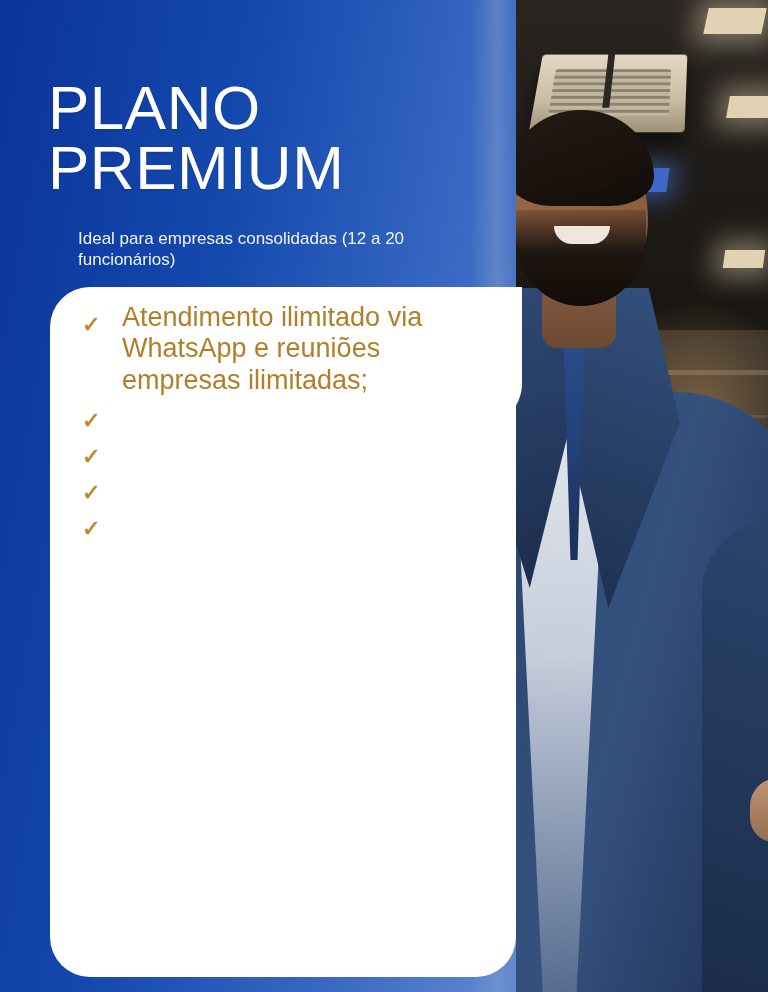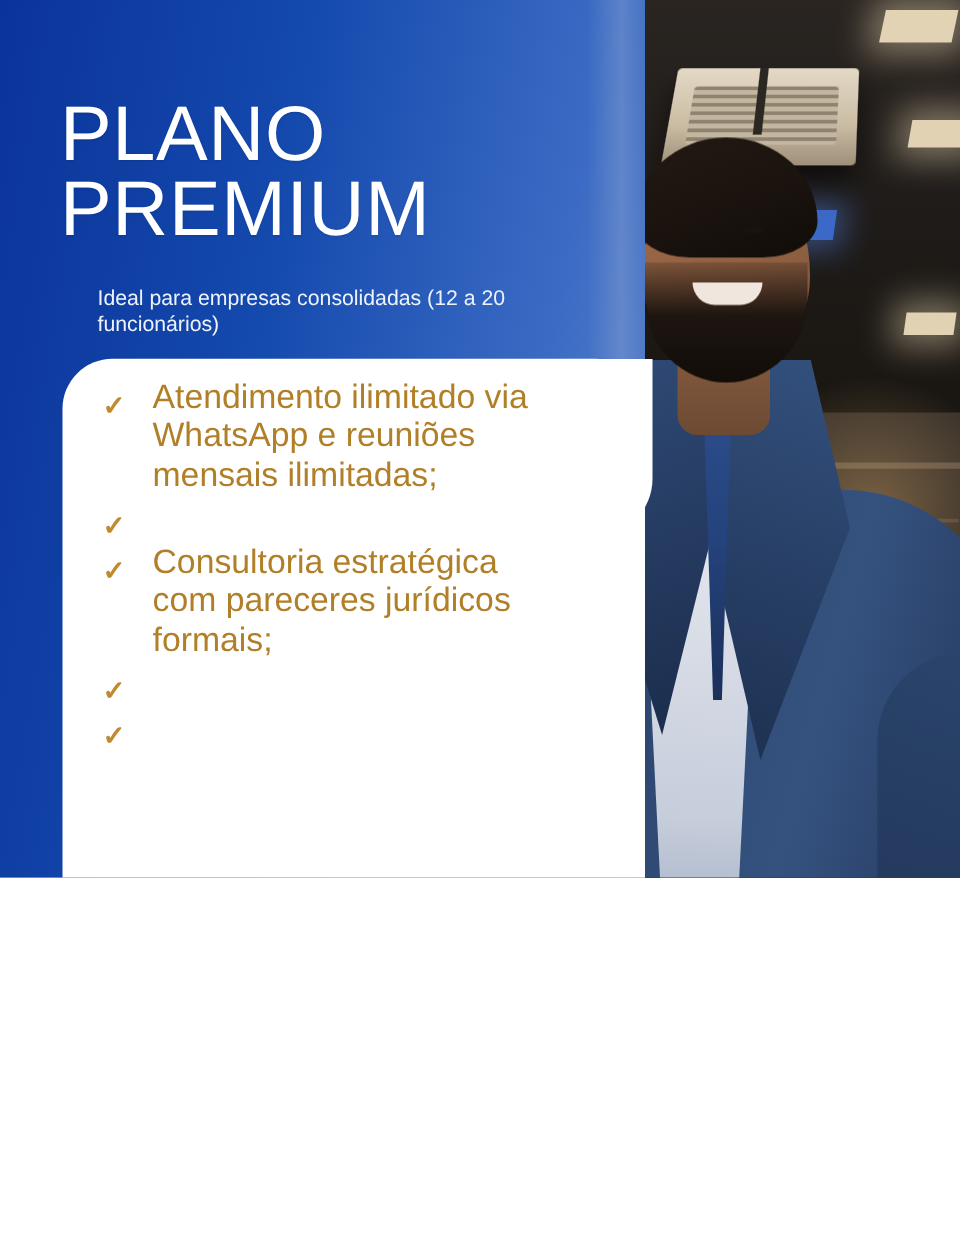--- a/index.html
+++ b/index.html
@@ -7,21 +7,21 @@
   html, body {
     width: 768px;
     height: 992px;
     overflow: hidden;
     font-family: "Liberation Sans", sans-serif;
   }
 
   .poster {
     position: relative;
     width: 768px;
-    height: 702px;
+    height: 992px;
     background: #0f3fa0;
     overflow: hidden;
   }
 
   
   .bg-blue {
     position: absolute;
     inset: 0;
     background: linear-gradient(100deg, #0b349a 0%, #1449ad 28%, #3b6bc4 55%, #6f93d2 78%, #9db4de 100%);
   }
@@ -302,28 +302,27 @@
   <div class="headline">
     <div>PLANO</div>
     <div>PREMIUM</div>
   </div>
 
   <div class="subtitle">Ideal para empresas consolidadas (12 a 20 funcionários)</div>
 
   <div class="bullets">
     <div class="bullet">
       <span class="check">✓</span>
-      <span class="bullet-text">Atendimento ilimitado via WhatsApp e reuniões mensais ilimitadas;</span>
-    </div>
-    <div class="bullet">
-      <span class="check">✓</span>
-    </div>
-    <div class="bullet">
-      <span class="check">✓</span>
-      <span class="bullet-text">Consultoria estratégica com pareceres jurídicos formais;</span>
+      <span class="bullet-text">Atendimento ilimitado via WhatsApp e reuniões empresas ilimitadas;</span>
+    </div>
+    <div class="bullet">
+      <span class="check">✓</span>
+    </div>
+    <div class="bullet">
+      <span class="check">✓</span>
     </div>
     <div class="bullet">
       <span class="check">✓</span>
     </div>
     <div class="bullet">
       <span class="check">✓</span>
     </div>
   </div>
 
 </div>

